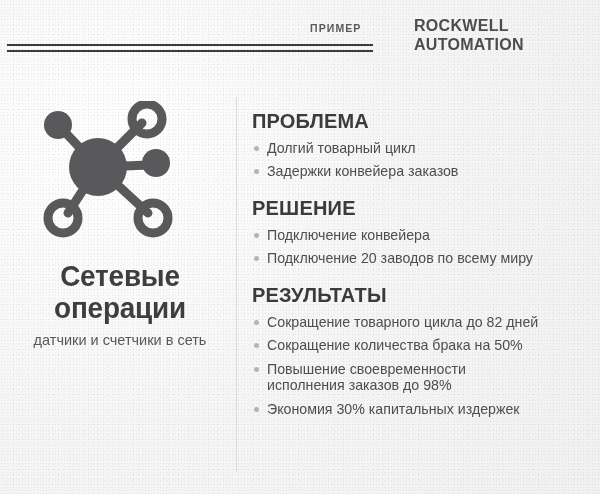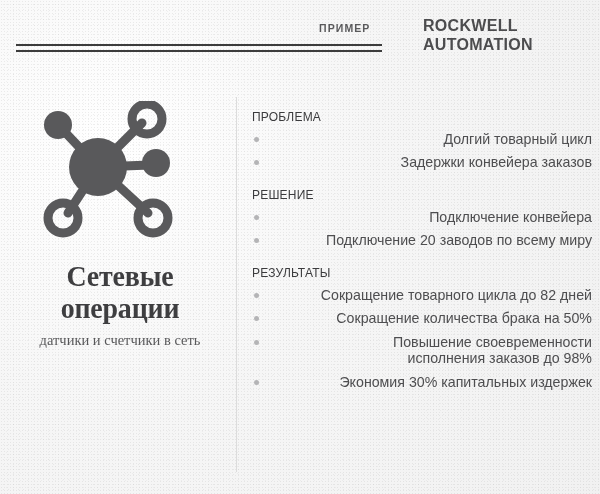--- a/index.html
+++ b/index.html
@@ -43,21 +43,21 @@
     background-image:
       radial-gradient(rgba(140,140,140,.28) .55px, transparent .65px),
       radial-gradient(rgba(200,200,200,.30) .55px, transparent .65px);
     background-size: 4px 4px, 6px 6px;
     background-position: 2px 0, 0 3px;
   }
 
   
   .header {
     position: absolute;
-    top: 0; left: 16px; right: 0;
+    top: 0; left: 7px; right: 0;
     height: 66px;
   }
   .rule {
     position: absolute;
     left: 0;
     width: 366px;
     height: 2px;
     background: #3c3c3c;
   }
   .rule.top  { top: 44px; }
@@ -96,21 +96,20 @@
     background: #dcdcdc;
   }
 
   
   .left-col {
     position: absolute;
     left: 8px;
     top: 96px;
     width: 224px;
     text-align: center;
-    font-family: Liberation Serif, serif;
   }
   .icon-wrap {
     height: 160px;
     display: flex;
     align-items: center;
     justify-content: center;
   }
   .left-title {
     font-size: 30px;
     font-weight: 700;
@@ -133,39 +132,38 @@
   .right-col {
     position: absolute;
     left: 252px;
     top: 110px;
     width: 340px;
   }
   .section { margin-bottom: 17px; }
   .section:last-child { margin-bottom: 0; margin-top: 12px; }
 
   .section-title {
-    font-size: 12px;
-    font-weight: 400;
+    font-size: 20px;
+    font-weight: 700;
     letter-spacing: .2px;
     color: #3b3b3d;
     margin-bottom: 7px;
   }
   ul.bullets {
     list-style: none;
     margin: 0;
     padding: 0;
   }
   ul.bullets li {
     position: relative;
     padding-left: 15px;
     font-size: 14.2px;
     line-height: 1.18;
     color: #4e4e50;
     margin-bottom: 6.5px;
-    text-align: right;
   }
   ul.bullets li:last-child { margin-bottom: 0; }
   ul.bullets li::before {
     content: "";
     position: absolute;
     left: 2px;
     top: 6px;
     width: 5px;
     height: 5px;
     border-radius: 50%;

